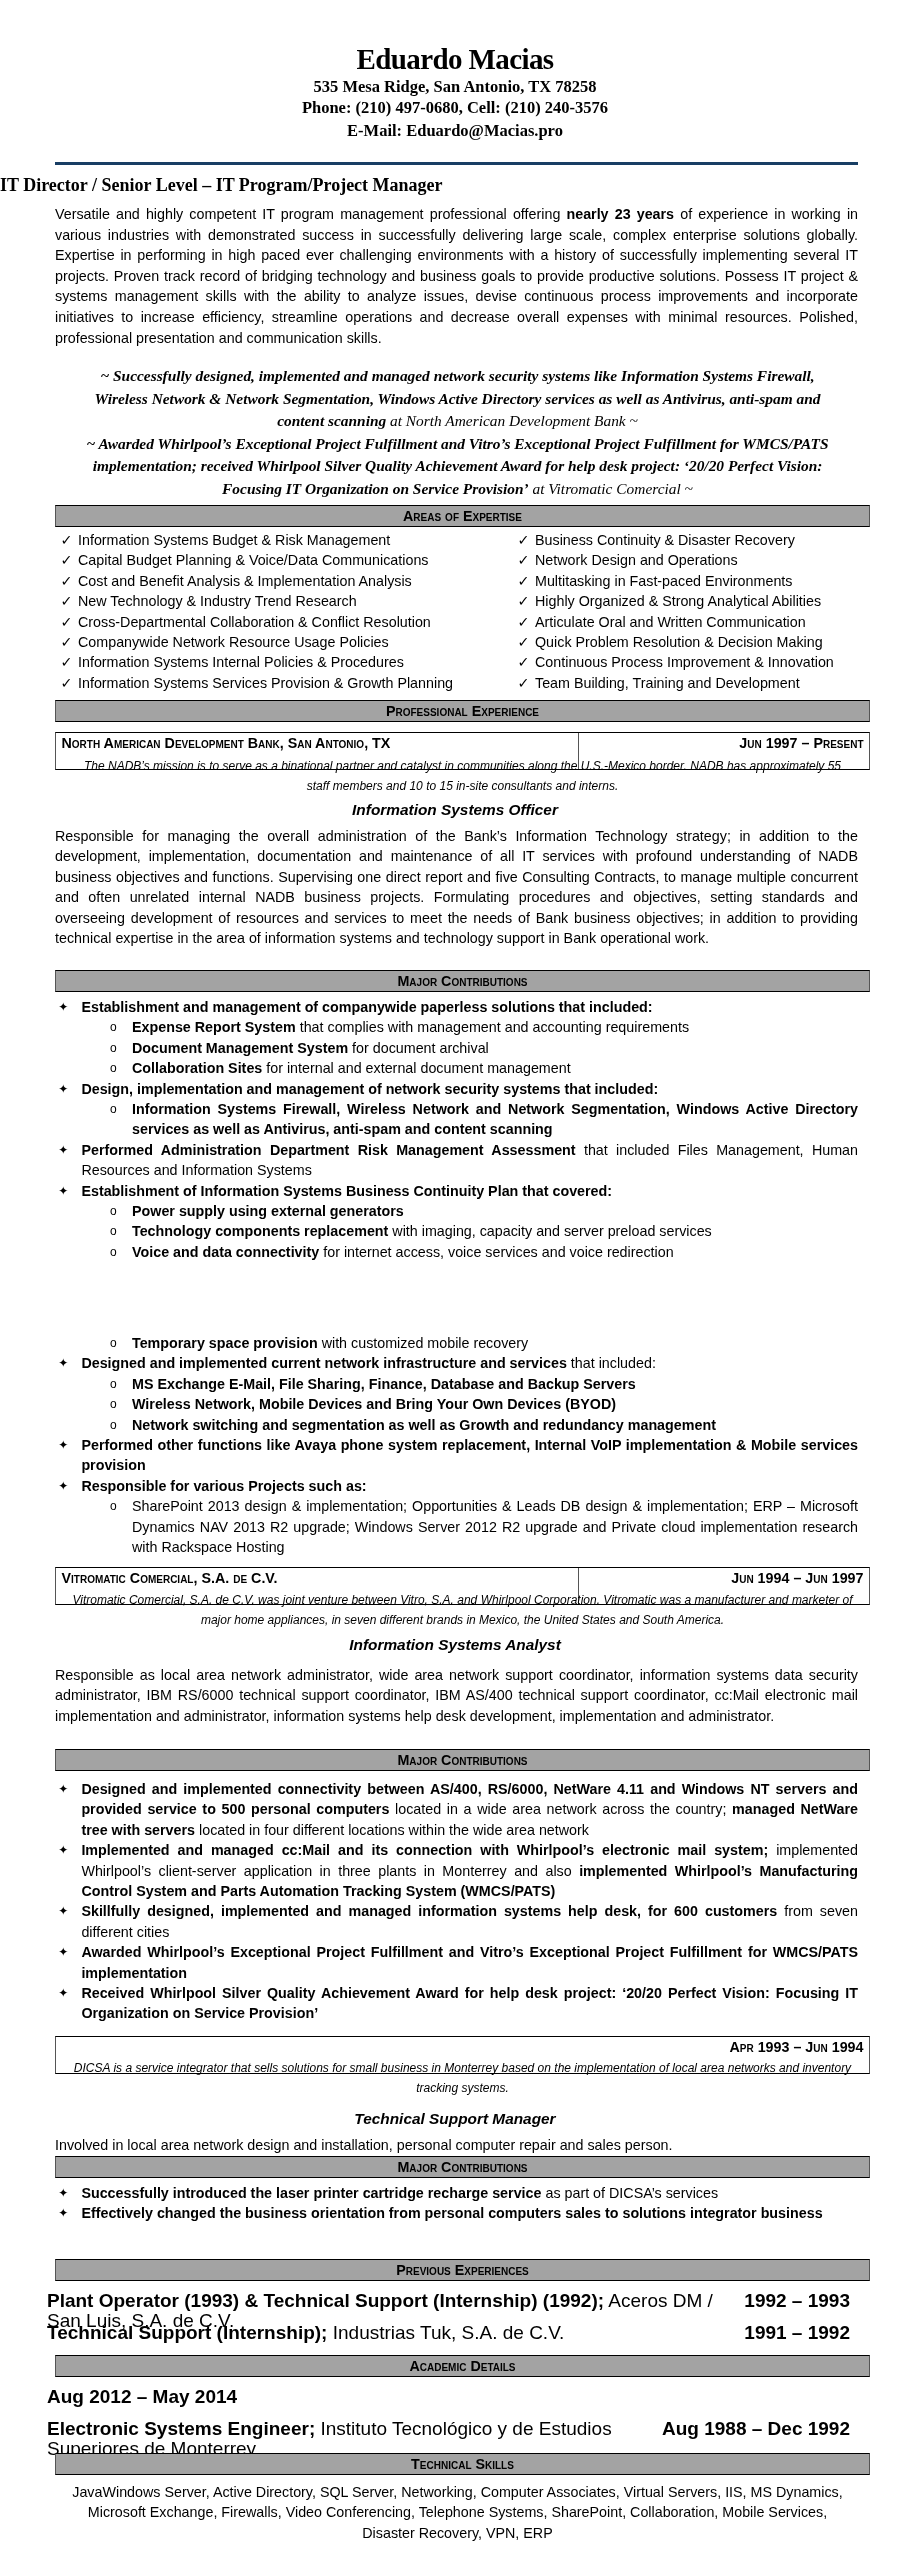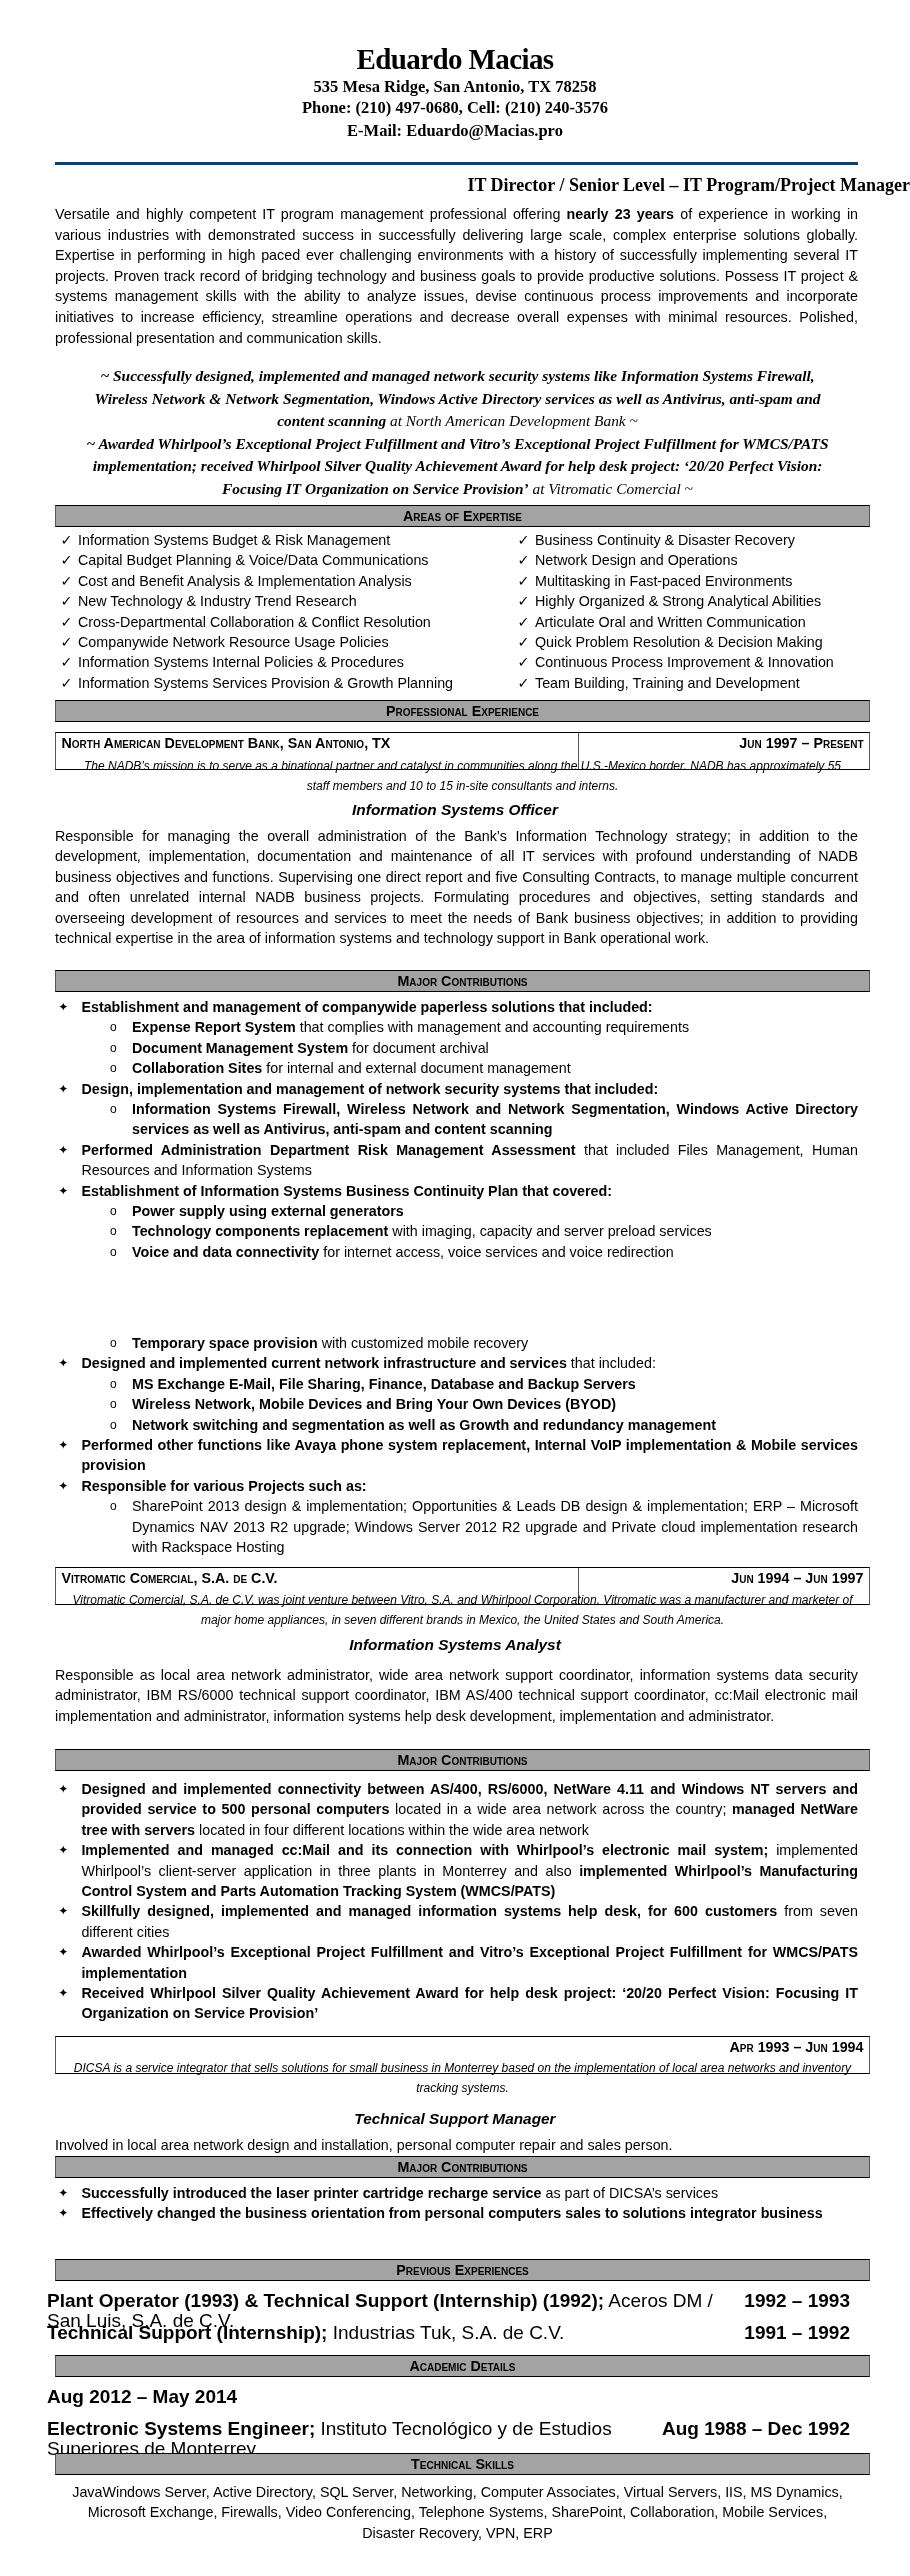--- a/index.html
+++ b/index.html
@@ -13,21 +13,21 @@
     font-size: 14.3px;
     line-height: 20.4px;
   }
 
   
   .hdr { position: absolute; left: 0; width: 910px; top: 43px; text-align: center; }
   .hdr .name { font-family: "Liberation Serif", serif; font-weight: bold; font-size: 29px; line-height: 33px; letter-spacing: -0.6px; }
   .hdr .line { font-family: "Liberation Serif", serif; font-weight: bold; font-size: 16.5px; line-height: 21px; }
   .rule-blue { position: absolute; left: 55px; width: 803px; top: 162px; height: 2.8px; background: #183E64; }
 
-  .title { position: absolute; left: 0; width: 910px; top: 174px; text-align: right;
+  .title { position: absolute; left: 0; width: 910px; top: 174px; text-align: left;
            font-family: "Liberation Serif", serif; font-weight: bold; font-size: 18px; line-height: 22px; }
 
   .justify { text-align: justify; text-align-last: left; }
   .summary { position: absolute; left: 55px; width: 803px; top: 204px; font-size: 14.3px; line-height: 20.6px; }
 
   .highlights { position: absolute; left: 72px; width: 771px; top: 365px; text-align: center;
                 font-family: "Liberation Serif", serif; font-style: italic; font-size: 15.4px; line-height: 22.6px; }
   .highlights b { font-weight: bold; }
   .highlights .plain { font-weight: normal; }
 

